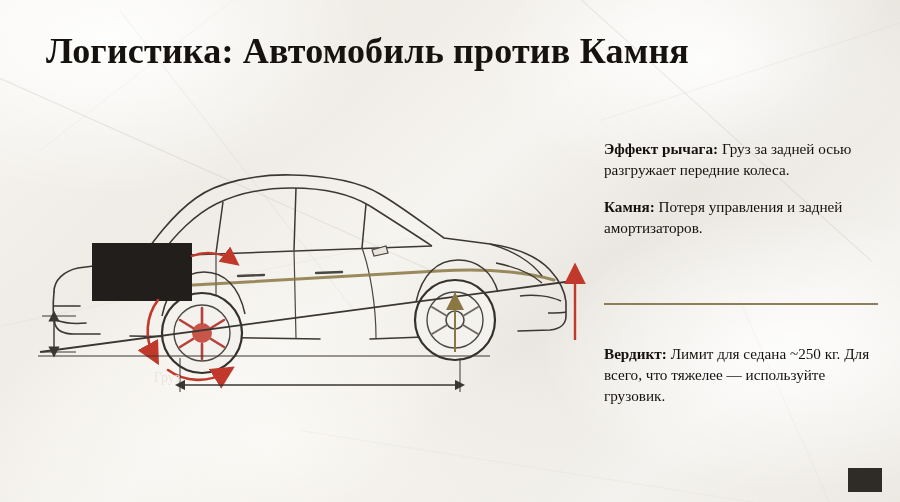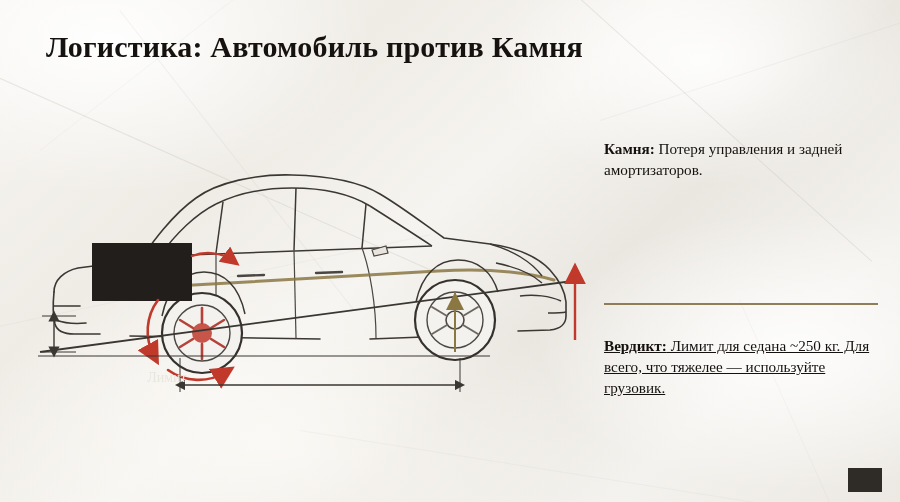--- a/index.html
+++ b/index.html
@@ -38,21 +38,21 @@
   .v4 { left: 600px; top: 120px; width: 340px; height: 1px;   transform: rotate(-18deg); opacity:.45;}
   .v5 { left: -20px; top: 330px; width: 460px; height: 1.1px; transform: rotate(-12deg); opacity:.4;}
   .v6 { left: 300px; top: 430px; width: 520px; height: 1.2px; transform: rotate(9deg); opacity:.4;}
   .v7 { left: 740px; top: 300px; width: 300px; height: 1px;   transform: rotate(66deg); opacity:.35;}
   .v8 { left: 40px;  top: 150px; width: 260px; height: 1px;   transform: rotate(-38deg); opacity:.3;}
 
   .title {
     position: absolute;
     left: 46px;
     top: 30px;
-    font-size: 30px;
+    font-size: 36px;
     font-weight: bold;
     color: #16120f;
     letter-spacing: 0.2px;
     white-space: nowrap;
   }
 
   
   .panel {
     position: absolute;
     left: 604px;
@@ -68,21 +68,21 @@
   .para b { font-weight: bold; }
   .divider {
     position: absolute;
     left: 604px;
     top: 303px;
     width: 274px;
     height: 2px;
     background: #7d6a3c;
     opacity: .85;
   }
-  .para.verdict { margin-top: 8px; text-decoration: underline; }
+  .para.verdict { margin-top: 16px; }
   .panel-lower {
     position: absolute;
     left: 604px;
     top: 327px;
     width: 284px;
   }
 
   
   .accent-square {
     position: absolute;
@@ -277,24 +277,27 @@
         <path d="M160,265 L440,265" stroke="#3a3632" stroke-width="1.3" marker-start="url(#arrTailDark)" marker-end="url(#arrHeadDark)"></path>
         <path d="M160,238 L160,272" stroke="#3a3632" stroke-width="1"></path>
         <path d="M440,238 L440,272" stroke="#3a3632" stroke-width="1"></path>
       </g>
 
       <g>
         <path d="M555,220 L555,152" stroke="#c0392b" stroke-width="2.4" marker-end="url(#arrHeadRed)"></path>
       </g>
     </svg>
 
-    <div class="cargo-label">Лимит</div>
+    <div class="cargo-label">Груз</div>
   </div>
 
   <div class="panel">
+    <p class="para">
+      <b>Эффект рычага:</b><span> Груз за задней осью разгружает передние колеса.</span>
+    </p>
     <p class="para">
       <b>Камня:</b><span> Потеря управления и задней амортизаторов.</span>
     </p>
   </div>
 
   <div class="divider"></div>
 
   <div class="panel-lower">
     <p class="para verdict">
       <b>Вердикт:</b><span> Лимит для седана ~250 кг. Для всего, что тяжелее — используйте грузовик.</span>

